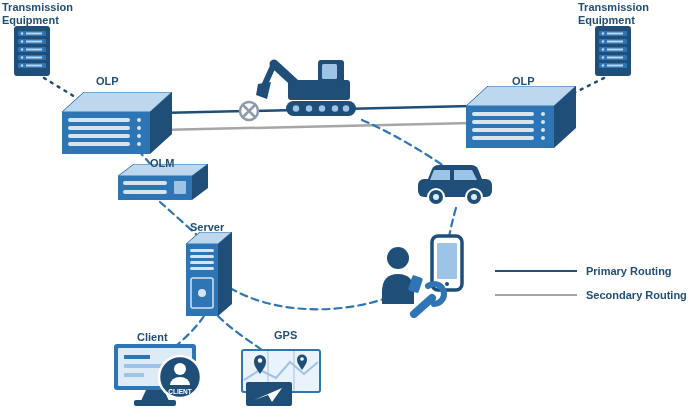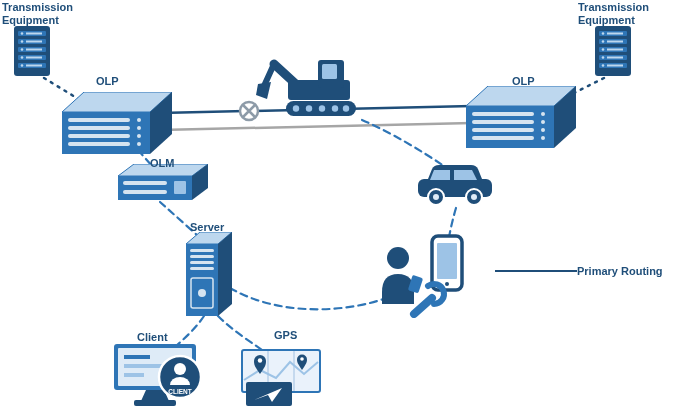--- a/index.html
+++ b/index.html
@@ -4,21 +4,21 @@
 <style>
   *{margin:0;padding:0;box-sizing:border-box}
   html,body{background:#fff}
   body{font-family:"Liberation Sans",sans-serif}
   .canvas{position:relative;width:688px;height:406px;background:#fff;overflow:hidden}
   .wires{position:absolute;left:0;top:0;z-index:1}
   .icon{position:absolute;z-index:2;line-height:0}
   .lbl{position:absolute;z-index:3;font-size:11px;font-weight:600;color:#1F4E79;white-space:nowrap}
   .lbl.wrap{white-space:normal;width:86px;line-height:1.2}
   .legend{position:absolute;left:495px;top:264px;z-index:3;display:flex;flex-direction:column;gap:11px}
-  .legend-row{display:flex;align-items:center;height:13px}
+  .legend-row{display:flex;align-items:center;gap:9px;height:13px}
   .key{width:82px;height:0;border-top:2.5px solid #1F4E79}
   .key.secondary{border-top-color:#A6A6A6}
   .key.dashed{border-top-style:dashed;border-top-color:#2E75B6}
   .legend-label{font-size:11px;font-weight:600;color:#1F4E79;white-space:nowrap}
   svg text{font-family:"Liberation Sans",sans-serif}
 </style>
 </head>
 <body>
 
 <div class="canvas">
@@ -259,15 +259,19 @@
   <div class="lbl" style="left:150px;top:157px">OLM</div>
   <div class="lbl" style="left:190px;top:221px">Server</div>
   <div class="lbl" style="left:137px;top:331px">Client</div>
   <div class="lbl" style="left:274px;top:329px">GPS</div>
 
   <div class="legend">
     <div class="legend-row">
       <span class="key"></span>
       <span class="legend-label">Primary Routing</span>
     </div>
+    <div class="legend-row">
+      <span class="key secondary"></span>
+      <span class="legend-label">Secondary Routing</span>
+    </div>
   </div>
 
 </div>
 
 </body></html>

